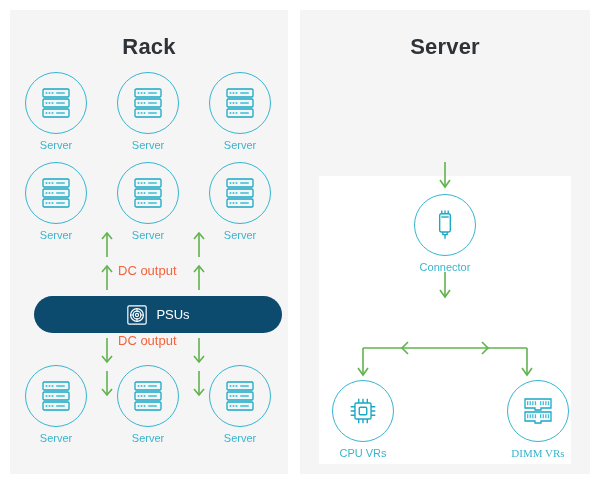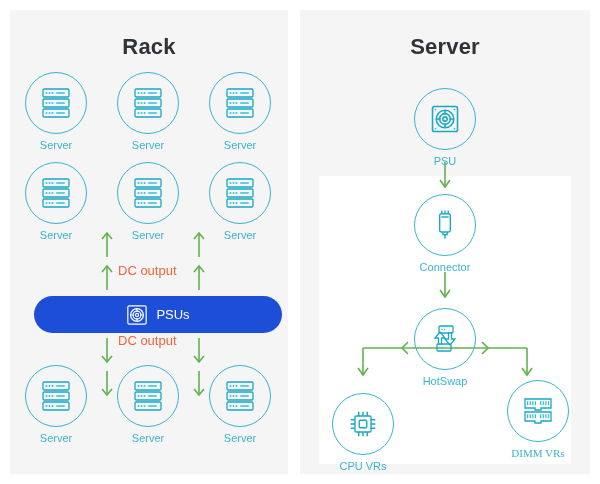--- a/index.html
+++ b/index.html
@@ -19,21 +19,21 @@
   
   .node{position:absolute;width:66px;text-align:center;}
   .node .circle{width:62px;height:62px;border-radius:50%;border:1.6px solid #35b6cf;
     box-sizing:border-box;display:flex;align-items:center;justify-content:center;
     margin:0 auto;background:transparent;}
   .node .cap{margin-top:5px;font-size:11px;color:#3ab4cc;white-space:nowrap;}
   .node.wide{width:86px;}
 
   
   #psu-bar{position:absolute;left:24px;top:286px;width:248px;height:37px;border-radius:19px;
-    background:#1d4ed8;display:flex;align-items:center;justify-content:center;gap:8px;}
+    background:#0c4a6e;display:flex;align-items:center;justify-content:center;gap:8px;}
   #psu-bar .lbl{color:#ffffff;font-size:13px;}
 
   .dclabel{position:absolute;font-size:13px;color:#f4633a;white-space:nowrap;}
 
   svg{display:block;overflow:visible;}
   .arrows{position:absolute;left:0;top:0;width:100%;height:100%;pointer-events:none;}
 </style>
 </head>
 <body>
 
@@ -340,77 +340,38 @@
         <path d="M63 338 L227 338"></path>
         <path d="M63 338 L63 364"></path>
           <path d="M58 358 L63 365 L68 358"></path>
         <path d="M227 338 L227 364"></path>
           <path d="M222 358 L227 365 L232 358"></path>
         <path d="M108 332 L102 338 L108 344"></path>
         <path d="M182 332 L188 338 L182 344"></path>
       </g>
     </svg>
 
-    <div class="node" style="left:112px;top:78px;">
-      <div class="circle">
-        <svg width="30" height="30" viewBox="0 0 24 24">
-          <g fill="none" stroke="#1aa8c4" stroke-width="1.25">
-            <rect x="2" y="2" width="20" height="20" rx="1.5"></rect>
-            <circle cx="12" cy="12" r="7"></circle>
-            <circle cx="12" cy="12" r="4.3"></circle>
-            <circle cx="12" cy="12" r="1.7"></circle>
-            <path d="M12 5 L12 8.5 M12 15.5 L12 19 M5 12 L8.5 12 M15.5 12 L19 12"></path>
-          </g>
-          <g fill="#39c0d8">
-            <circle cx="4.4" cy="4.4" r=".7"></circle>
-              <circle cx="19.6" cy="4.4" r=".7"></circle>
-            <circle cx="4.4" cy="19.6" r=".7"></circle>
-              <circle cx="19.6" cy="19.6" r=".7"></circle>
-          </g>
-        </svg>
-      </div>
-      <div class="cap">PSU</div>
-    </div>
 
     <div class="node wide" style="left:102px;top:184px;">
       <div class="circle">
         <svg width="26" height="32" viewBox="0 0 20 30">
           <g fill="none" stroke="#1aa8c4" stroke-width="1.3">
             <rect x="5" y="4.5" width="10" height="17" rx="1.6"></rect>
             <path d="M7 4.5 L7 1.5 M10 4.5 L10 1.5 M13 4.5 L13 1.5"></path>
             <path d="M6.5 7.5 L13.5 7.5"></path>
             <path d="M8 21.5 L8 24 L12 24 L12 21.5"></path>
             <path d="M10 24 L10 28"></path>
           </g>
         </svg>
       </div>
       <div class="cap">Connector</div>
     </div>
 
-    <div class="node wide" style="left:102px;top:298px;">
-      <div class="circle">
-        <svg width="32" height="30" viewBox="0 0 32 30">
-          <g fill="none" stroke="#1aa8c4" stroke-width="1.3">
-            <rect x="10" y="2" width="14" height="7" rx="1"></rect>
-            <rect x="8" y="20" width="14" height="7" rx="1"></rect>
-            <path d="M22.5 8 L22.5 15 L26 15 L21 21 L16 15 L19.5 15 L19.5 8"></path>
-            <path d="M9.5 21 L9.5 14 L6 14 L11 8 L16 14 L12.5 14 L12.5 21"></path>
-          </g>
-          <g fill="#39c0d8">
-            <circle cx="13" cy="5.5" r=".8"></circle>
-              <circle cx="15.6" cy="5.5" r=".8"></circle>
-            <circle cx="11" cy="23.5" r=".8"></circle>
-              <circle cx="13.6" cy="23.5" r=".8"></circle>
-          </g>
-        </svg>
-      </div>
-      <div class="cap">HotSwap</div>
-    </div>
-
-    <div class="node wide" style="left:20px;top:383px;">
+
+    <div class="node wide" style="left:20px;top:370px;">
       <div class="circle">
         <svg width="30" height="30" viewBox="0 0 28 28">
           <g fill="none" stroke="#1aa8c4" stroke-width="1.3">
             <rect x="6.5" y="6.5" width="15" height="15" rx="1.2"></rect>
             <rect x="10.5" y="10.5" width="7" height="7" rx="1"></rect>
             <path d="M10 6.5 L10 2.5 M14 6.5 L14 2.5 M18 6.5 L18 2.5"></path>
             <path d="M10 21.5 L10 25.5 M14 21.5 L14 25.5 M18 21.5 L18 25.5"></path>
             <path d="M6.5 10 L2.5 10 M6.5 14 L2.5 14 M6.5 18 L2.5 18"></path>
             <path d="M21.5 10 L25.5 10 M21.5 14 L25.5 14 M21.5 18 L25.5 18"></path>
           </g>

